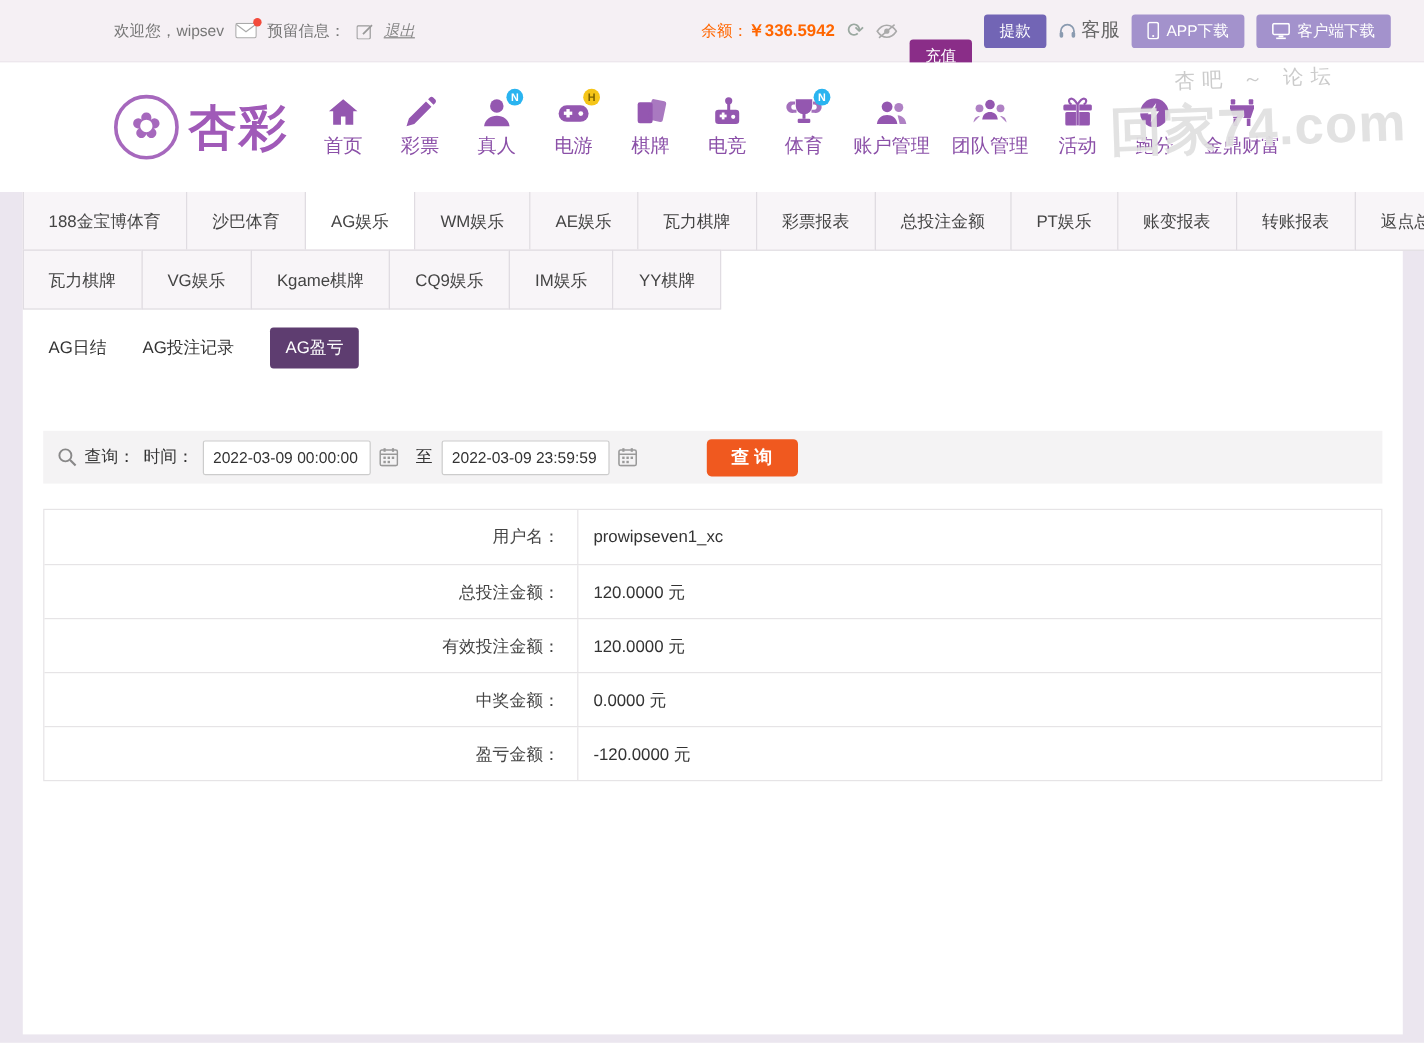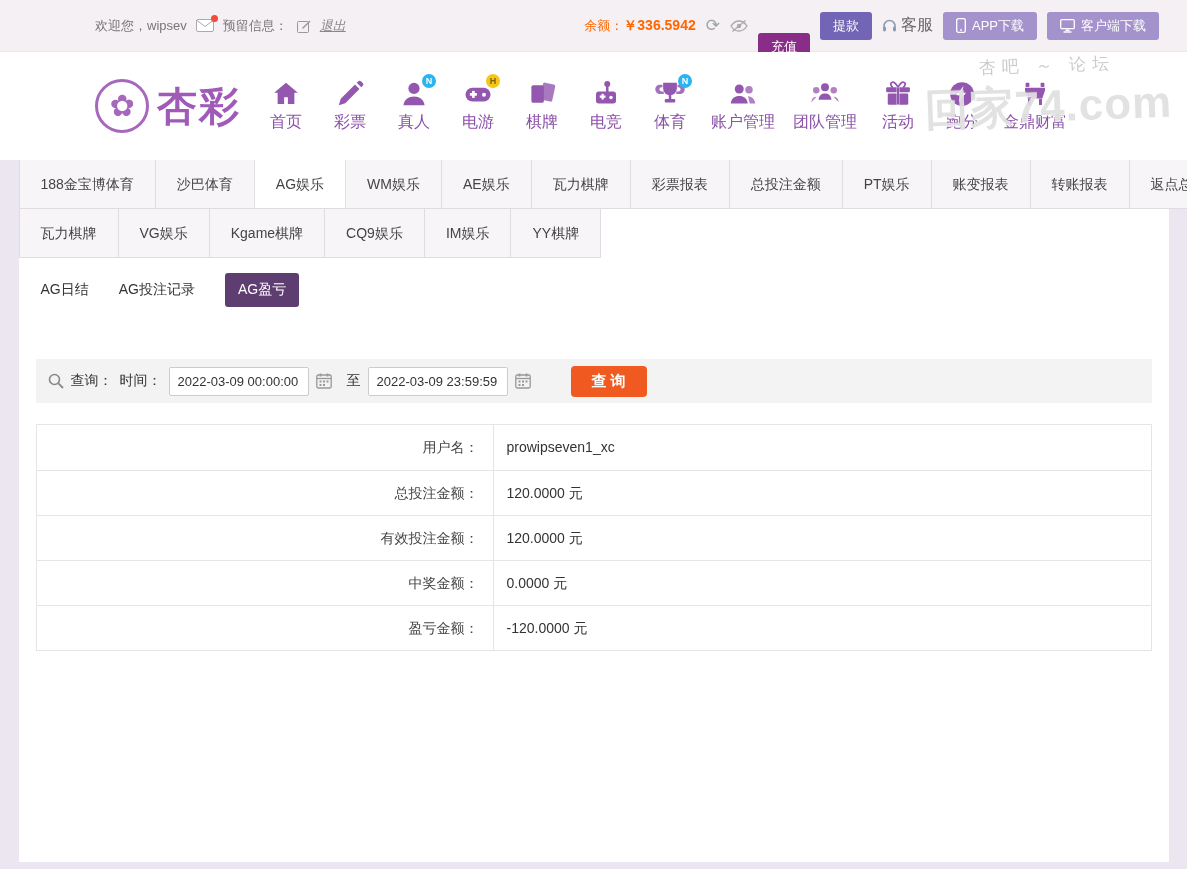--- a/index.html
+++ b/index.html
@@ -81,26 +81,26 @@
   .querybar {
     margin: 52px 17px 0; background: #f4f3f4; height: 44px;
     display: flex; align-items: center; padding: 0 12px; gap: 7px; font-size: 14px; color: #333;
   }
   .query-input {
     width: 140px; height: 29px; border: 1px solid #ccc; border-radius: 2px;
     background: #fff; padding: 0 8px; font-size: 13px; color: #333; font-family: inherit;
   }
   .cal-ico { display: inline-flex; cursor: pointer; margin-right: 8px; }
   .btn-query {
-    margin-left: 25px; background: #f0591f; color: #fff; border: none; border-radius: 4px;
+    margin-left: 43px; background: #f0591f; color: #fff; border: none; border-radius: 4px;
     width: 76px; height: 31px; font-size: 15px; cursor: pointer; font-family: inherit; font-weight: bold;
   }
   
   .info-table { margin: 21px 17px 0; border: 1px solid #e6e4e6; }
-  .info-row { display: flex; border-top: 1px solid #e6e4e6; height: 45px; padding-left: 12px; }
+  .info-row { display: flex; border-top: 1px solid #e6e4e6; height: 45px; }
   .info-row:first-child { border-top: none; }
   .info-label {
     width: 445px; text-align: right; padding-right: 14px; line-height: 44px;
     color: #444; border-right: 1px solid #e6e4e6; font-size: 14px;
   }
   .info-value { padding-left: 13px; line-height: 44px; color: #333; font-size: 14px; }
   svg { display: block; }
 </style>
 </head>
 <body>

